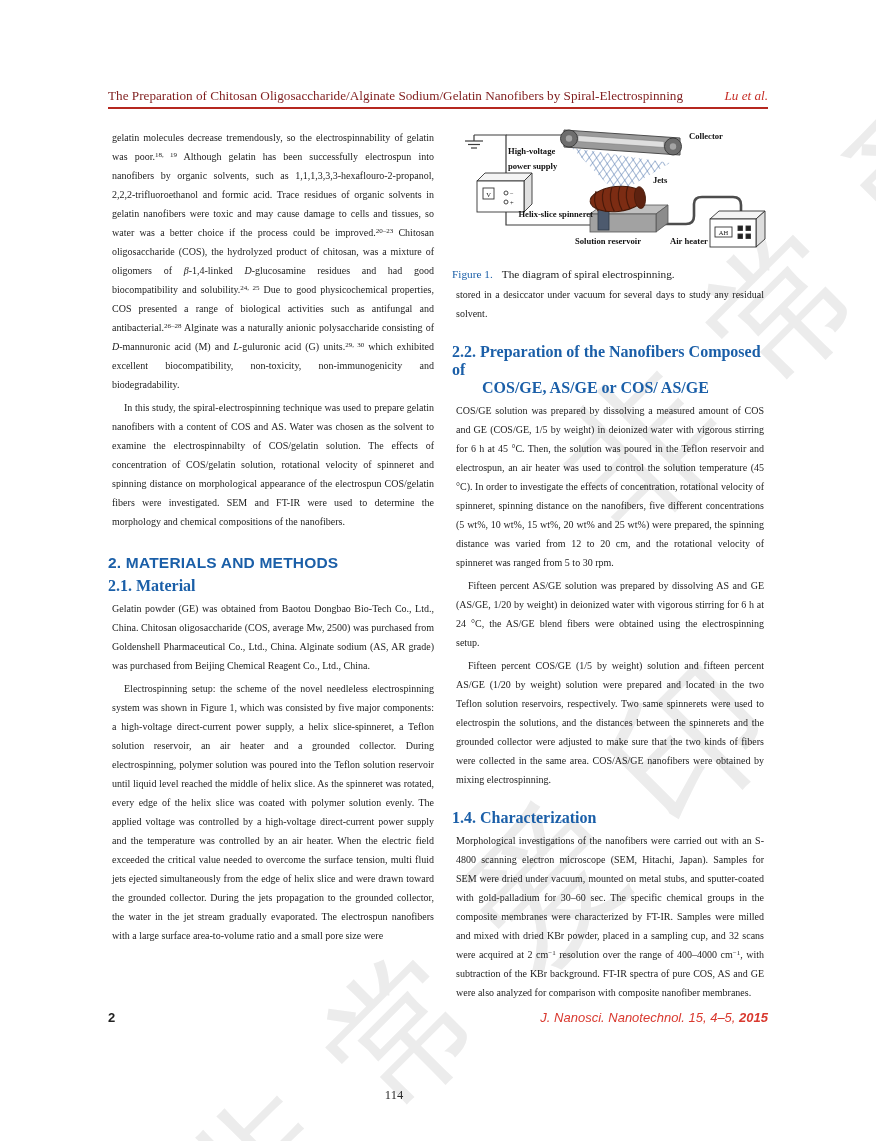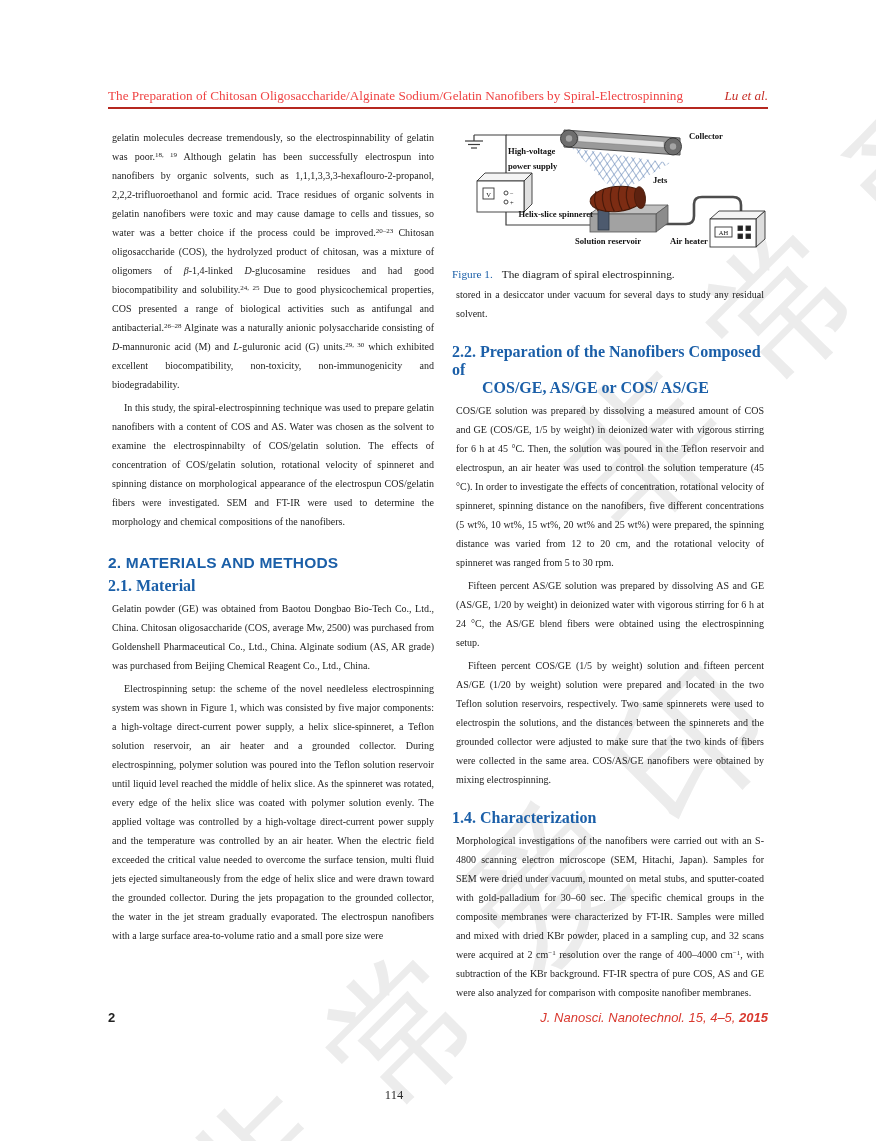--- a/index.html
+++ b/index.html
@@ -28,21 +28,21 @@
   .wm2{left:140px;top:1155px;}
 
   .content{position:relative;z-index:1;}
 
   
   .running-head{
     position:absolute;top:88px;left:108px;width:660px;
     display:flex;justify-content:space-between;align-items:baseline;
     font-size:13.2px;
   }
-  .running-title{color:#ef4444;}
+  .running-title{color:#7f1d1d;}
   .running-authors{color:#c62f28;font-style:italic;}
   .head-rule{
     position:absolute;top:107px;left:108px;width:660px;height:2px;
     background:#b5281f;
   }
 
   
   .columns{
     position:absolute;top:124px;left:108px;width:660px;
     display:flex;gap:14px;

